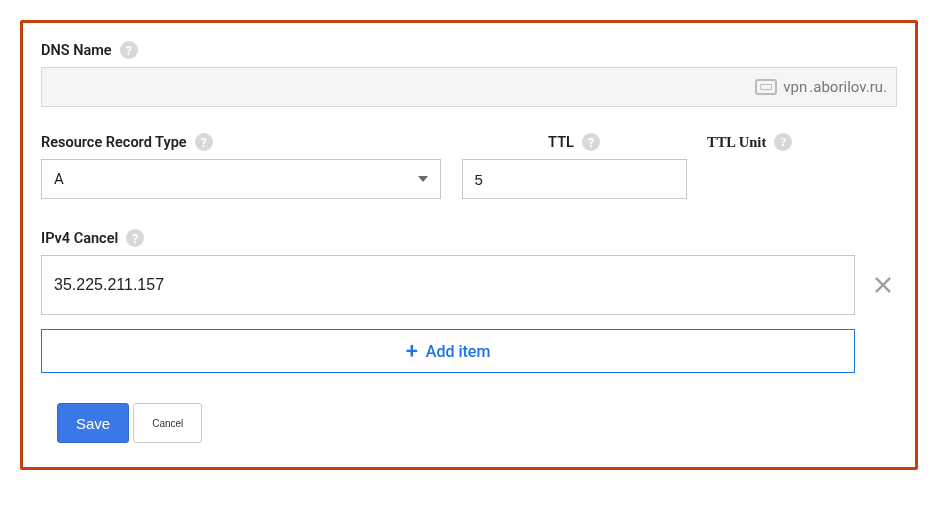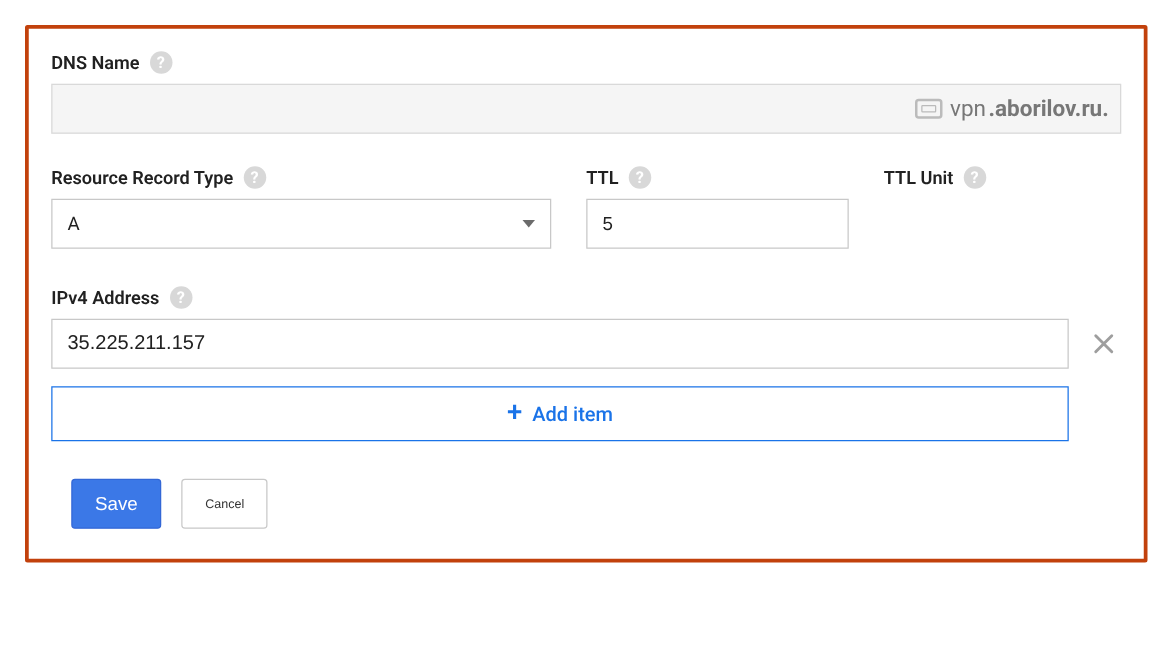--- a/index.html
+++ b/index.html
@@ -53,21 +53,21 @@
   }
   .dns-name-suffix {
     position: absolute;
     right: 10px;
     top: 0;
     height: 40px;
     display: flex;
     align-items: center;
     gap: 6px;
     color: #777;
-    font-size: 18px;
+    font-size: 15px;
     pointer-events: none;
   }
   .key-icon {
     width: 22px;
     height: 16px;
     border: 2px solid #bbb;
     border-radius: 3px;
     position: relative;
     display: inline-block;
   }
@@ -78,22 +78,22 @@
     border: 1.5px solid #bbb;
     border-radius: 1px;
   }
   .row {
     display: flex;
     gap: 28px;
     margin-top: 26px;
   }
   .col { display: flex; flex-direction: column; }
   .col-type { width: 400px; }
-  .col-ttl  { width: 210px; }
-  .col-unit { flex: 1; }
+  .col-ttl  { width: 210px; align-items: center; }
+  .col-unit { flex: 1; font-family: Liberation Serif, serif; }
   .select-box, .text-input {
     height: 40px;
     border: 1px solid #c8c8c8;
     background: #fff;
     padding: 0 12px;
     font-size: 15px;
     color: #212121;
     display: flex;
     align-items: center;
     cursor: pointer;
@@ -116,21 +116,21 @@
   .ipv4-section {
     margin-top: 30px;
   }
   .ipv4-row {
     display: flex;
     align-items: center;
     gap: 14px;
   }
   .ipv4-input {
     flex: 1;
-    height: 40px;
+    height: 60px;
     border: 1px solid #c8c8c8;
     padding: 0 12px;
     font-size: 16px;
     color: #212121;
     outline: none;
   }
   .remove-btn {
     width: 28px;
     height: 28px;
     display: flex;
@@ -156,21 +156,21 @@
     cursor: pointer;
   }
   .add-item-btn .plus {
     font-size: 22px;
     line-height: 1;
     font-weight: 500;
   }
   .actions {
     margin-top: 30px;
     display: flex;
-    gap: 16px;
+    gap: 4px;
     padding-left: 16px;
   }
   .btn-primary {
     height: 40px;
     padding: 0 18px;
     background: #3b78e7;
     color: #fff;
     border: 1px solid #3367d6;
     border-radius: 3px;
     font-size: 15px;
@@ -195,21 +195,21 @@
 
   <div class="field-label">
     <span>DNS Name</span>
     <span class="help-icon">?</span>
   </div>
   <div class="dns-name-input-wrap">
     <input class="dns-name-input" type="text" value="" style="">
     <div class="dns-name-suffix">
       <span class="key-icon"></span>
       <span>vpn</span>
-      <span style="margin-left:-4px;font-weight:bold;">.aborilov.ru.</span>
+      <span style="margin-left:-4px;">.aborilov.ru.</span>
     </div>
   </div>
 
   <div class="row">
     <div class="col col-type">
       <div class="field-label">
         <span>Resource Record Type</span>
         <span class="help-icon">?</span>
       </div>
       <div class="select-box">
@@ -229,21 +229,21 @@
     <div class="col col-unit">
       <div class="field-label">
         <span>TTL Unit</span>
         <span class="help-icon">?</span>
       </div>
     </div>
   </div>
 
   <div class="ipv4-section">
     <div class="field-label">
-      <span>IPv4 Address</span>
+      <span>IPv4 Cancel</span>
       <span class="help-icon">?</span>
     </div>
     <div class="ipv4-row">
       <input class="ipv4-input" type="text" value="35.225.211.157" style="">
       <div class="remove-btn">
         <svg viewBox="0 0 24 24">
           <path d="M5 5 L19 19 M19 5 L5 19" stroke="#9e9e9e" stroke-width="2.5" stroke-linecap="round"></path>
         </svg>
       </div>
     </div>

